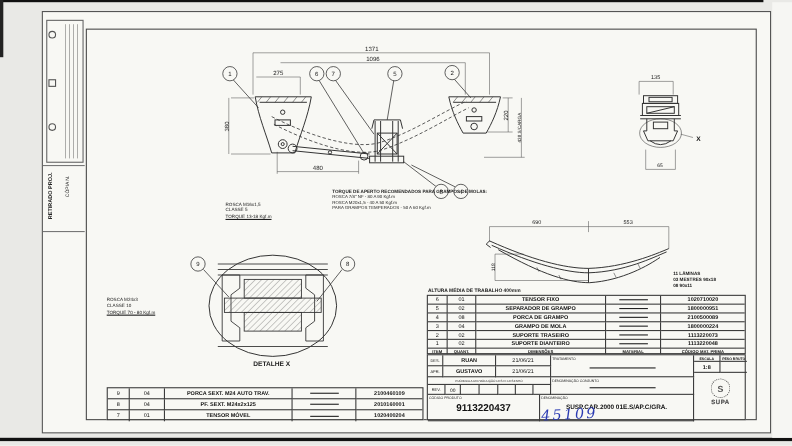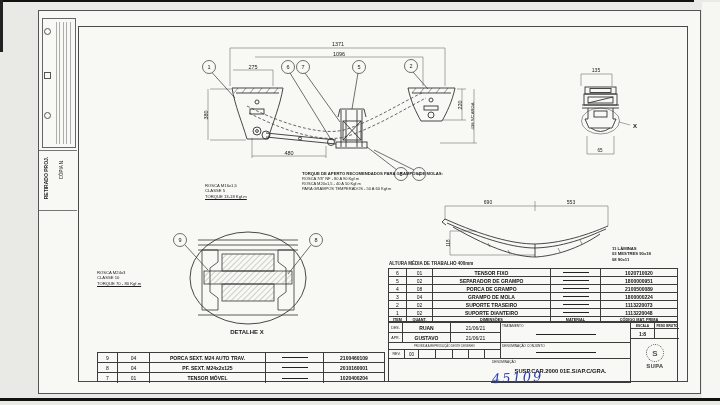--- a/index.html
+++ b/index.html
@@ -379,20 +379,24 @@
     <div class="cell cc bold" style="left:14px;top:10px;width:48px;height:10px;font-size:5px;">GUSTAVO</div>
     <div class="cell cc" style="left:62px;top:10px;width:50px;height:10px;font-size:5px;">21/06/21</div>
     <div class="cell cc" style="left:0;top:20px;width:112px;height:7px;font-size:2.8px;color:#333;">PROIBIDA A REPRODUÇÃO DESTE DESENHO</div>
     <div class="cell cc" style="left:0;top:27px;width:16px;height:9px;font-size:3.6px;">REV.</div>
     <div class="cell cc" style="left:16px;top:27px;width:14px;height:9px;font-size:4.5px;">00</div>
     <div class="cell" style="left:30px;top:27px;width:17px;height:9px;"></div>
     <div class="cell" style="left:47px;top:27px;width:17px;height:9px;"></div>
     <div class="cell" style="left:64px;top:27px;width:16px;height:9px;"></div>
     <div class="cell" style="left:80px;top:27px;width:16px;height:9px;"></div>
     <div class="cell" style="left:96px;top:27px;width:16px;height:9px;"></div>
+    <div class="cell" style="left:0;top:36px;width:102px;height:24px;">
+      <div class="lblTiny">CÓDIGO PRODUTO</div>
+      <div style="position:absolute;left:0;top:7px;width:100%;text-align:center;font-size:9px;font-weight:700;">9113220437</div>
+    </div>
 
     <div class="cell" style="left:112px;top:0;width:130px;height:20px;">
       <div class="lblTiny">TRATAMENTO</div>
       <div style="position:absolute;left:35px;top:11px;width:60px;border-top:1px solid #222;"></div>
     </div>
     <div class="cell" style="left:112px;top:20px;width:130px;height:16px;">
       <div class="lblTiny">DENOMINAÇÃO CONJUNTO</div>
       <div style="position:absolute;left:35px;top:9px;width:60px;border-top:1px solid #222;"></div>
     </div>
     <div class="cell" style="left:102px;top:36px;width:140px;height:24px;">

